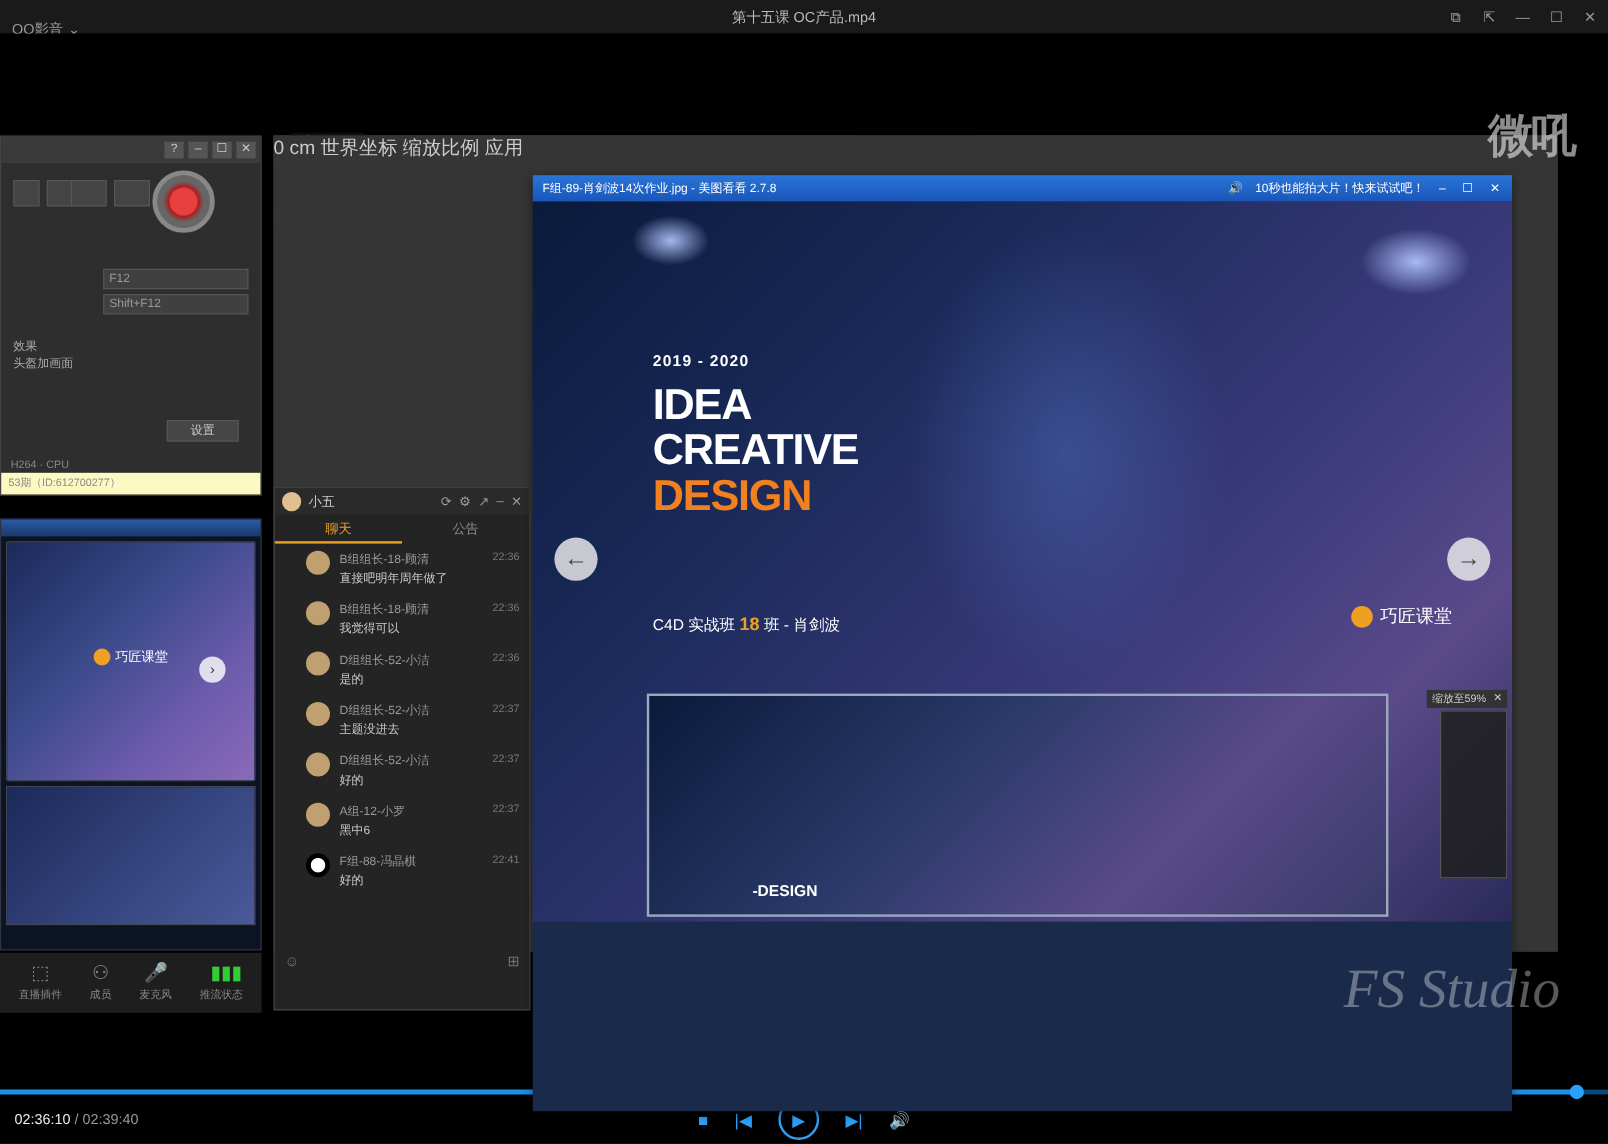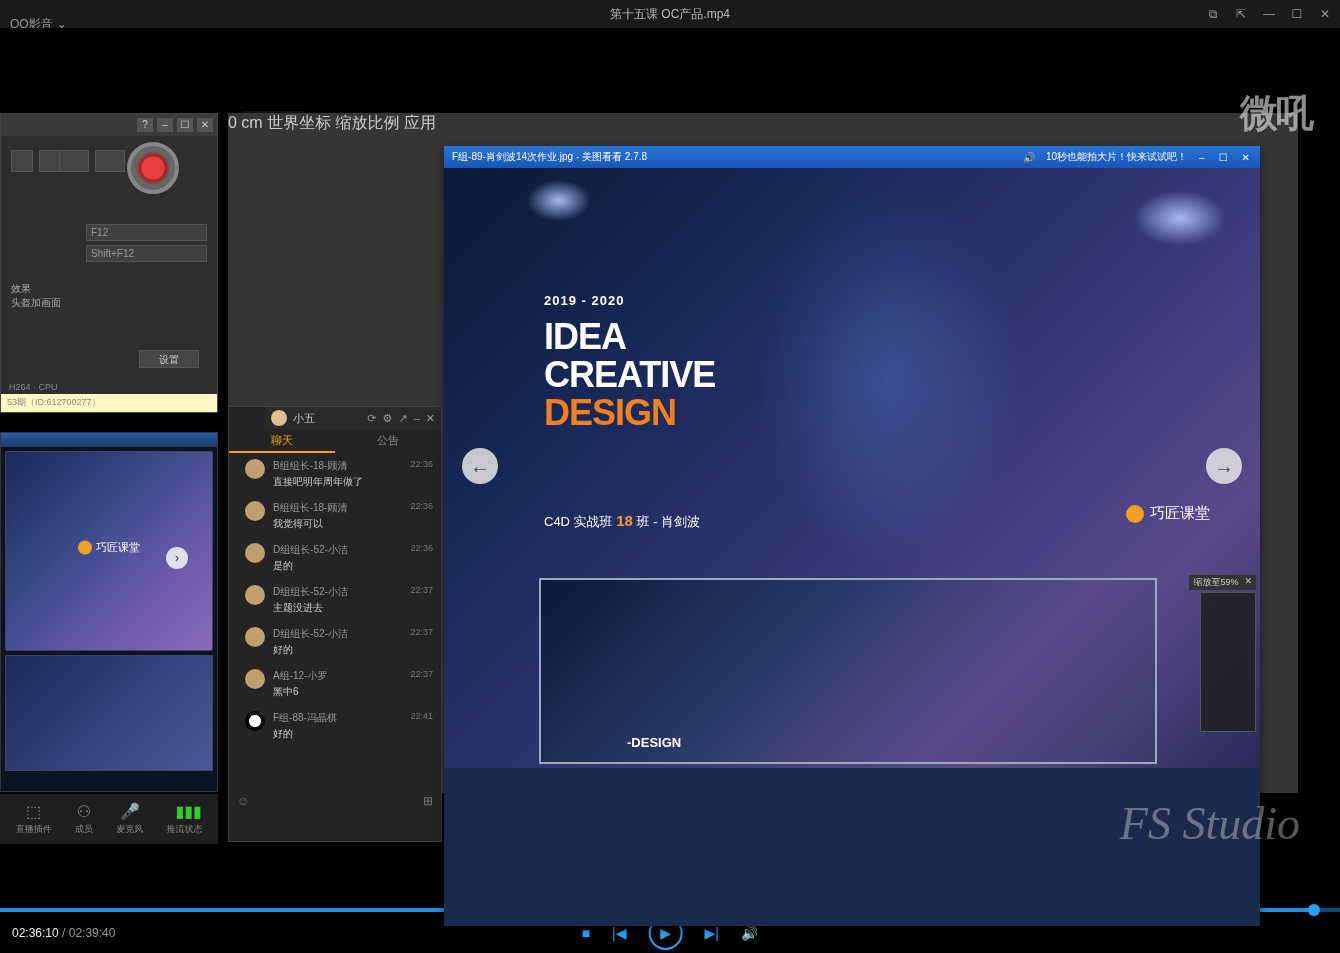--- a/index.html
+++ b/index.html
@@ -60,29 +60,29 @@
 .c4d .toolbar .tb.o { background: #f0a020; }
 .c4d .sub-tool { height: 20px; background: #333; padding: 2px 12px; font-size: 10px; color: #aaa; display: flex; gap: 12px; }
 .c4d .viewport { position: absolute; left: 32px; top: 78px; right: 8px; bottom: 8px; background: #3c3c3c; border: 1px solid #222; font-size: 9px; color: #888; padding: 4px; }
 .c4d .left-tools { position: absolute; left: 0; top: 78px; width: 30px; display: flex; flex-direction: column; gap: 2px; padding: 2px; }
 .c4d .left-tools div { width: 26px; height: 26px; background: #4a4a4a; border: 1px solid #333; cursor: pointer; }
 .c4d .left-tools div.cube { background: linear-gradient(135deg,#e0a050,#a06020); }
 .c4d .left-tools div.chk { background: repeating-conic-gradient(#e0a050 0 25%, #333 0 50%); }
 
 
 .chat { position: absolute; left: 228px; top: 378px; width: 214px; height: 436px; background: #242424; border: 1px solid #444; z-index: 5; }
-.chat .chat-head { height: 22px; background: #2a2a2a; display: flex; align-items: center; padding: 0 6px; gap: 6px; font-size: 11px; color: #ccc; justify-content: space-between; margin-left: 36px; }
+.chat .chat-head { height: 22px; background: #2a2a2a; display: flex; align-items: center; padding: 0 6px; gap: 6px; font-size: 11px; color: #ccc; justify-content: space-between; }
 .chat .chat-head .ava { width: 16px; height: 16px; border-radius: 50%; background: #e0c090; }
 .chat .chat-head .hbtns { display: flex; gap: 6px; font-size: 11px; color: #999; }
 .chat .chat-head .hbtns span { cursor: pointer; }
 .chat .tabs { display: flex; font-size: 11px; height: 24px; }
 .chat .tabs div { flex: 1; text-align: center; padding: 4px; color: #888; cursor: pointer; }
 .chat .tabs div.active { color: #f0a020; border-bottom: 2px solid #f0a020; }
 .chat .msgs { height: 350px; overflow: hidden; }
-.chat .msg { display: flex; padding: 6px 16px; gap: 8px; font-size: 10px; position: relative; }
+.chat .msg { display: flex; padding: 6px 26px; gap: 8px; font-size: 10px; position: relative; }
 .chat .msg .mava { width: 20px; height: 20px; border-radius: 50%; background: #c0a070; flex-shrink: 0; }
 .chat .msg .mava.panda { background: radial-gradient(circle,#fff 40%,#000 45%); }
 .chat .msg .mbody { flex: 1; }
 .chat .msg .mname { color: #999; }
 .chat .msg .mtext { color: #ccc; margin-top: 2px; }
 .chat .msg .mtime { color: #777; font-size: 9px; position: absolute; right: 8px; top: 6px; }
 .chat .input-row { position: absolute; bottom: 0; left: 0; right: 0; height: 28px; display: flex; background: #2a2a2a; border-top: 1px solid #444; }
 .chat .input-row input { flex: 1; background: transparent; border: none; color: #999; font-size: 10px; padding: 0 8px; outline: none; }
 .chat .input-row button { width: 44px; background: #3a3a3a; border: none; color: #999; font-size: 10px; cursor: pointer; }
 .chat .emoji-row { position: absolute; bottom: 28px; left: 0; right: 0; height: 22px; display: flex; gap: 8px; padding: 3px 8px; color: #777; font-size: 12px; }

